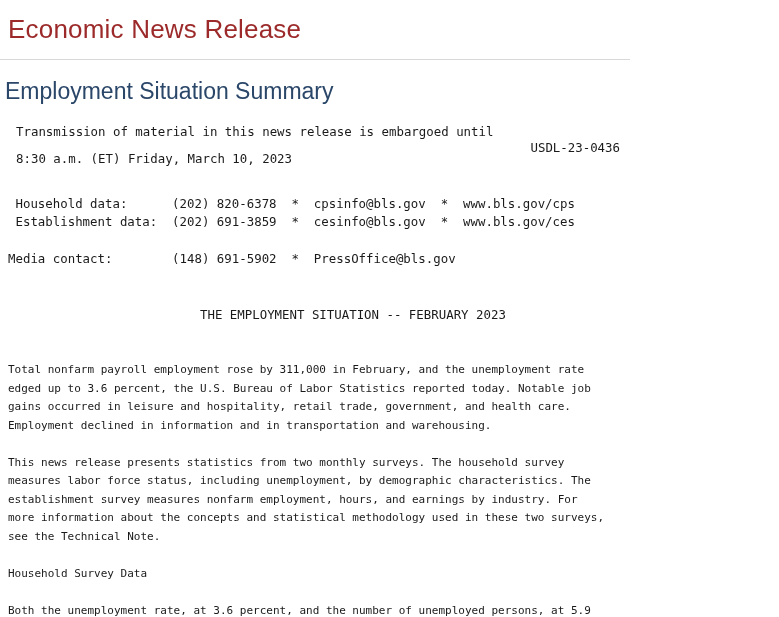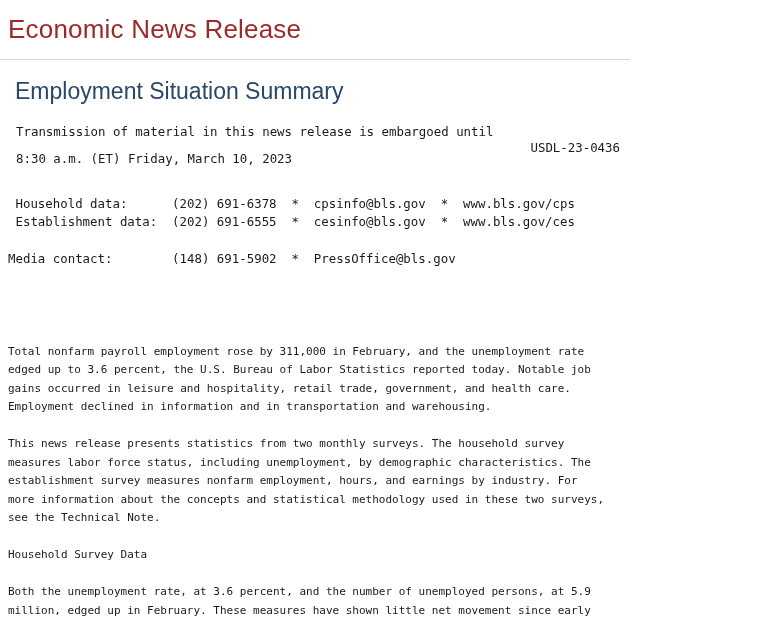--- a/index.html
+++ b/index.html
@@ -33,21 +33,21 @@
     border: none;
     border-top: 1px solid #d8d8d8;
     margin: 14px 0 0 0;
   }
   .release-title {
     font-family: "Liberation Sans", sans-serif;
     font-size: 23px;
     font-weight: normal;
     color: #2a4668;
     margin: 0;
-    padding: 18px 0 10px 15px;
+    padding: 18px 0 10px 5px;
   }
   .embargo-block {
     position: relative;
     padding: 0 8px;
   }
   .embargo-text {
     margin: 8px;
     font-family: "DejaVu Sans Mono", "Liberation Mono", monospace;
     font-size: 12.4px;
     line-height: 18.5px;
@@ -111,33 +111,36 @@
 
   <div class="embargo-block">
     <div class="usdl">USDL-23-0436</div>
     <div class="embargo-text">Transmission of material in this news release is embargoed until</div>
     <div class="embargo-text">8:30 a.m. (ET) Friday, March 10, 2023</div>
   </div>
 
   <div class="spacer-line"></div>
 
   <div class="contact-block">
-    <p class="mono mono-nowrap"> Household data:      (202) 691-6378  *  cpsinfo@bls.gov  *  www.bls.gov/cps</p>
-    <p class="mono mono-nowrap"> Establishment data:  (202) 691-6555  *  cesinfo@bls.gov  *  www.bls.gov/ces</p>
+    <p class="mono mono-nowrap"> Household data:      (202) 820-6378  *  cpsinfo@bls.gov  *  www.bls.gov/cps</p>
+    <p class="mono mono-nowrap"> Establishment data:  (202) 691-3859  *  cesinfo@bls.gov  *  www.bls.gov/ces</p>
   </div>
 
   <div class="spacer-line"></div>
 
   <div class="media-block">
     <p class="mono mono-nowrap">Media contact:        (148) 691-5902  *  PressOffice@bls.gov</p>
   </div>
 
   <div class="spacer-line"></div>
   <div class="spacer-line"></div>
 
+  <div class="headline-block">
+    <p class="centered-headline">THE EMPLOYMENT SITUATION -- FEBRUARY 2023</p>
+  </div>
 
   <div class="spacer-line"></div>
   <div class="spacer-line"></div>
 
   <div class="body-block">
     <p class="para">Total nonfarm payroll employment rose by 311,000 in February, and the unemployment rate
 edged up to 3.6 percent, the U.S. Bureau of Labor Statistics reported today. Notable job
 gains occurred in leisure and hospitality, retail trade, government, and health care.
 Employment declined in information and in transportation and warehousing.</p>
 

